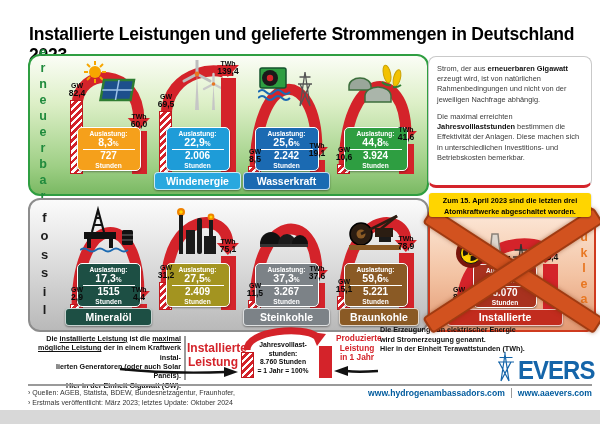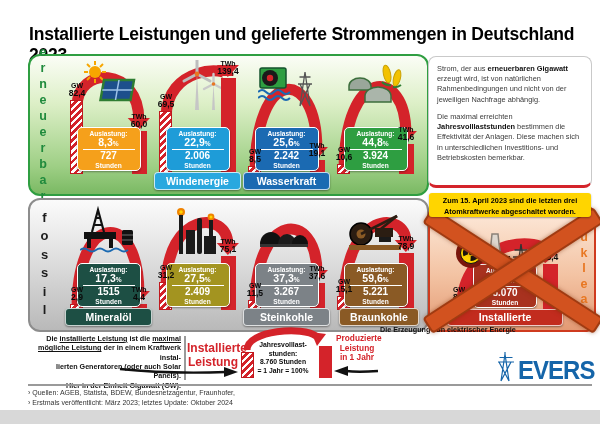--- a/index.html
+++ b/index.html
@@ -428,27 +428,34 @@
       <div>Produzierte</div>
       <div>Leistung</div>
       <div>in 1 Jahr</div>
     </div>
   <svg class="abs larrow" style="left:334px;top:364px;" width="46" height="14">
     <path d="M44 7 C 30 8, 20 8, 12 7" fill="none" stroke="#111" stroke-width="2.4"></path>
     <polygon points="14,2 0,7 14,12" fill="#111"></polygon>
   </svg>
   <div id="legend-right" class="abs">
       <div>Die Erzeugung von elektrischer Energie</div>
+      <div>wird Stromerzeugung genannt.</div>
+      <div>Hier in der Einheit Terawattstunden (TWh).</div>
     </div>
 
   <div id="evers-logo" class="abs">
     <svg width="24" height="32" viewBox="0 0 20 32">
       <path d="M5 30 L9 3 L13 30 M2 11 L18 11 M3.5 6.5 L16.5 6.5 M5 30 L15 11 M13 30 L3 11 M9 3 L9 1" fill="none" stroke="#1565a9" stroke-width="1.2"></path>
     </svg>
     <span id="evers-text">EVERS</span>
   </div>
   <div id="footer-sep" class="abs"></div>
   <div id="footer-src" class="abs">
     <div>› Quellen: AGEB, Statista, BDEW, Bundesnetzagentur, Fraunhofer,</div>
     <div>› Erstmals veröffentlicht: März 2023; letztes Update: Oktober 2024</div>
   </div>
+  <div id="footer-links" class="abs">
+    <a href="#">www.hydrogenambassadors.com</a>
+    <span class="link-div"></span>
+    <a href="#">www.aaevers.com</a>
+  </div>
   <div id="bottom-strip" class="abs"></div>
 </div>
 
 </body></html>

